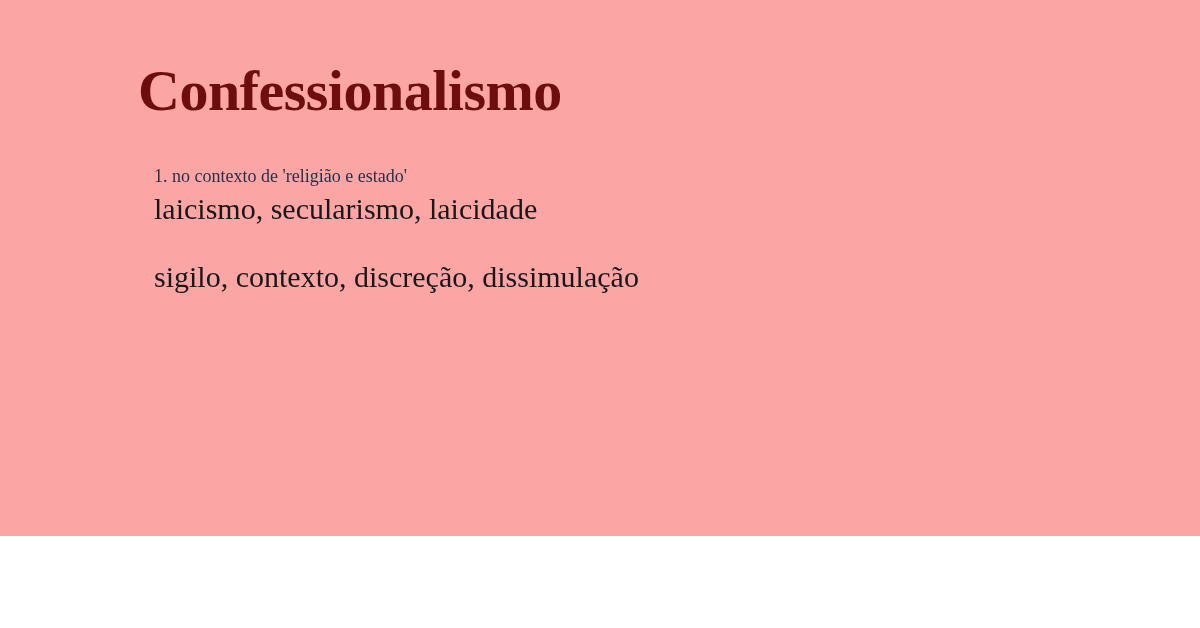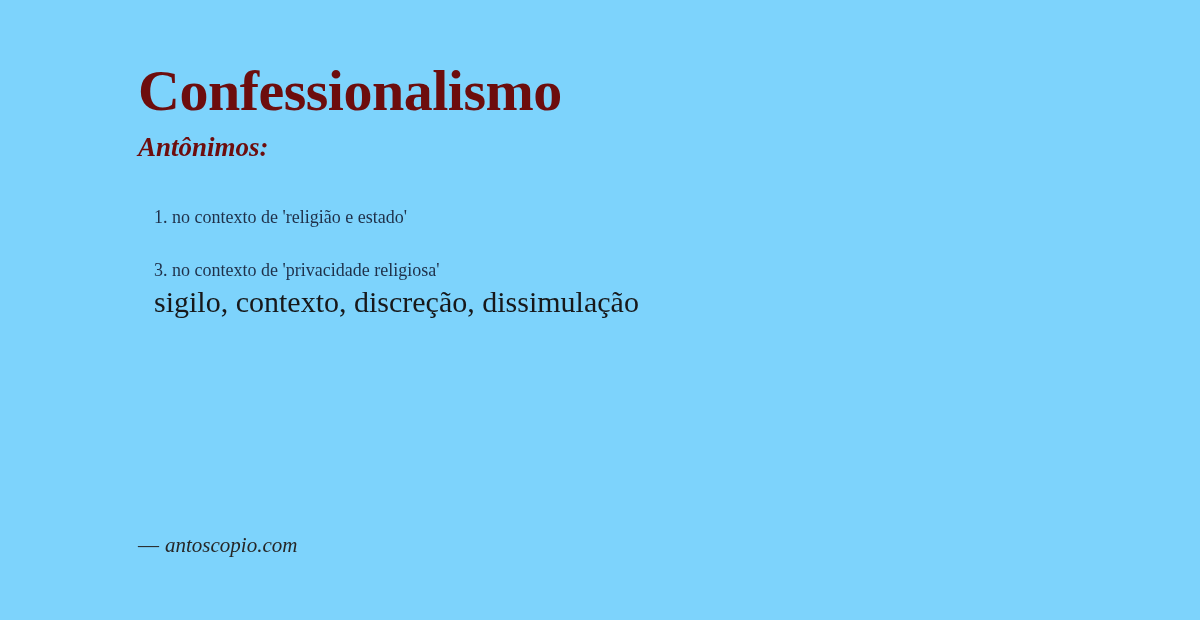--- a/index.html
+++ b/index.html
@@ -12,22 +12,22 @@
     width: 1200px;
     height: 628px;
     background: #ffffff;
     font-family: "Liberation Serif", "DejaVu Serif", serif;
     overflow: hidden;
   }
 
   .card {
     position: relative;
     width: 1200px;
-    height: 620px;
-    background: #7dd3fc;
+    height: 536px;
+    background: #fca5a5;
     box-sizing: border-box;
     padding: 0 0 0 138px;
   }
 
   
   .header {
     padding-top: 62px;
   }
 
   .entry-title {
@@ -108,36 +108,30 @@
     margin-right: 6px;
   }
 </style>
 </head>
 <body>
 
 <div class="card">
 
   <div class="header">
     <h1 class="entry-title">Confessionalismo</h1>
-    <div class="entry-subtitle">Antônimos:</div>
   </div>
 
   <ul class="senses">
 
     <li class="sense">
       <div class="sense-context">1. no contexto de 'religião e estado'</div>
+      <div class="sense-terms">laicismo, secularismo, laicidade</div>
     </li>
 
 
     <li class="sense">
-      <div class="sense-context">3. no contexto de 'privacidade religiosa'</div>
       <div class="sense-terms">sigilo, contexto, discreção, dissimulação</div>
     </li>
 
   </ul>
 
-  <div class="footer">
-    <div class="source">
-      <span class="dash">—</span><span>antoscopio.com</span>
-    </div>
-  </div>
 
 </div>
 
 </body></html>

